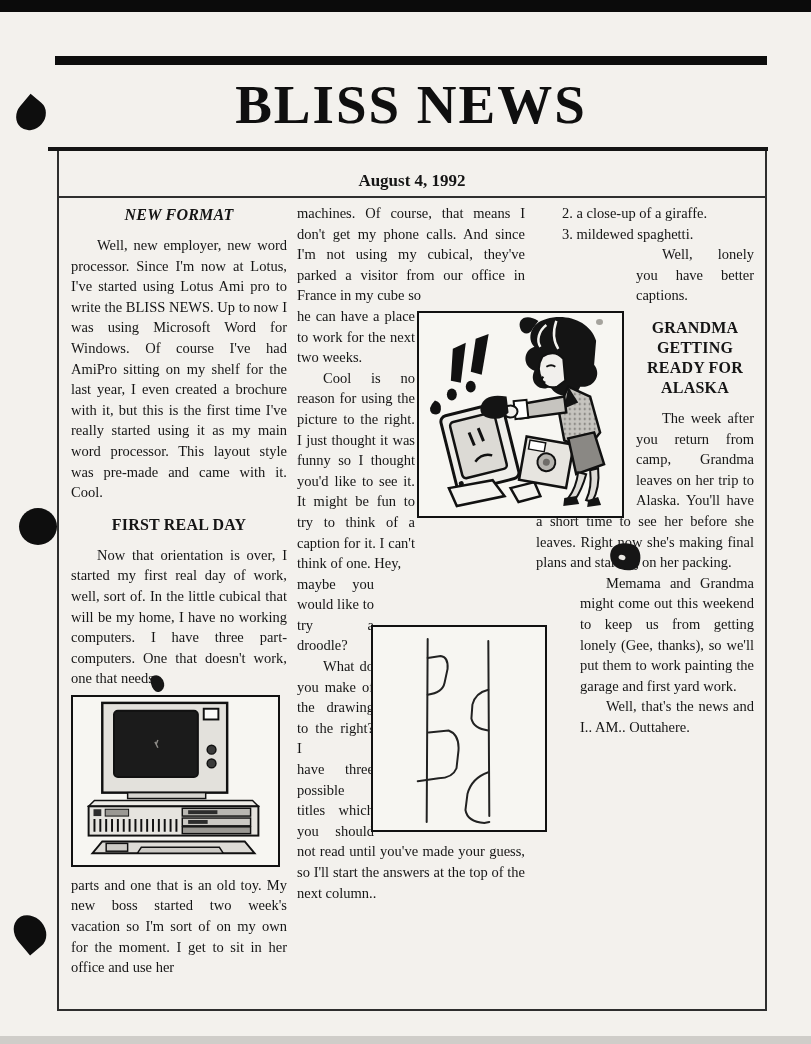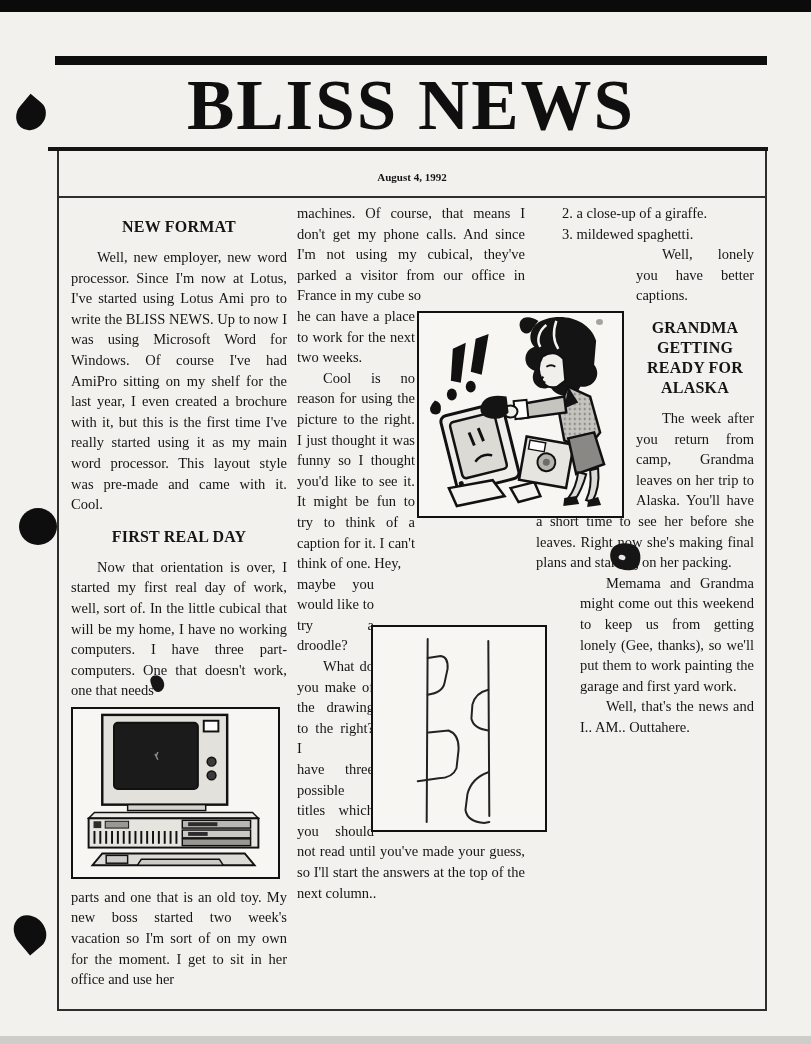--- a/index.html
+++ b/index.html
@@ -6,34 +6,34 @@
   .sheet{position:relative;width:811px;height:1044px;background:#f3f1ed;overflow:hidden;
          font-family:"Liberation Serif", serif;color:#151515;}
   .scan-top{position:absolute;top:0;left:0;width:811px;height:12px;background:#0b0b0b;}
   .scan-bottom{position:absolute;bottom:0;left:0;width:811px;height:8px;background:#cfcdc9;}
   .hole{position:absolute;background:#0e0e0e;z-index:5;}
   .hole-1{left:17px;top:99px;width:28px;height:32px;border-radius:0 50% 50% 50%;transform:rotate(40deg);}
   .hole-2{left:19px;top:508px;width:38px;height:37px;border-radius:50%;}
   .hole-3{left:15px;top:914px;width:30px;height:36px;border-radius:50% 50% 50% 0;transform:rotate(-40deg);}
   .rule-thick{position:absolute;left:55px;top:56px;width:712px;height:9px;background:#0d0d0d;}
   .mast-title{position:absolute;left:55px;top:63px;width:712px;margin:0;text-align:center;
-              font-size:71px;line-height:84px;font-weight:bold;letter-spacing:2px;color:#0f0f0f;}
+              font-size:55px;line-height:84px;font-weight:bold;letter-spacing:2px;color:#0f0f0f;}
   .rule-thin{position:absolute;left:48px;top:147px;width:720px;height:4px;background:#141414;}
   .bodybox{position:absolute;left:57px;top:151px;width:706px;height:858px;
            border-left:2px solid #2e2e2e;border-right:2px solid #2e2e2e;border-bottom:2px solid #2e2e2e;}
   .dateline{position:absolute;top:20px;left:0;width:100%;text-align:center;
-            font-weight:bold;font-size:11px;}
+            font-weight:bold;font-size:17px;}
   .date-rule{position:absolute;top:45px;left:-2px;width:710px;height:2px;background:#2f2f2f;}
   .col{position:absolute;top:52px;font-size:14.5px;line-height:20.6px;text-align:justify;z-index:1;}
   .col-1{left:12px;width:216px;}
   .col-2{left:238px;width:228px;}
   .col-3{left:477px;width:218px;}
   .col h3{font-size:16px;line-height:20px;text-align:center;font-weight:bold;
           letter-spacing:.2px;margin:12px 0 10px;}
-  .col h3.first{margin-top:14px;}
+  .col h3.first{margin-top:2px;font-style:italic;}
   .col p{margin:0;}
   .in{text-indent:26px;}
   .mb{margin-bottom:8px;}
   .ans{margin-bottom:2px;}
   .ans-last{margin-bottom:14px;}
   .sp{background:transparent;}
   .sp-a{float:right;width:110px;height:240px;}
   .sp-b{float:right;width:151px;height:250px;}
   .sp-c{float:left;width:100px;height:248px;}
   .sp-d{float:left;width:44px;height:175px;}

